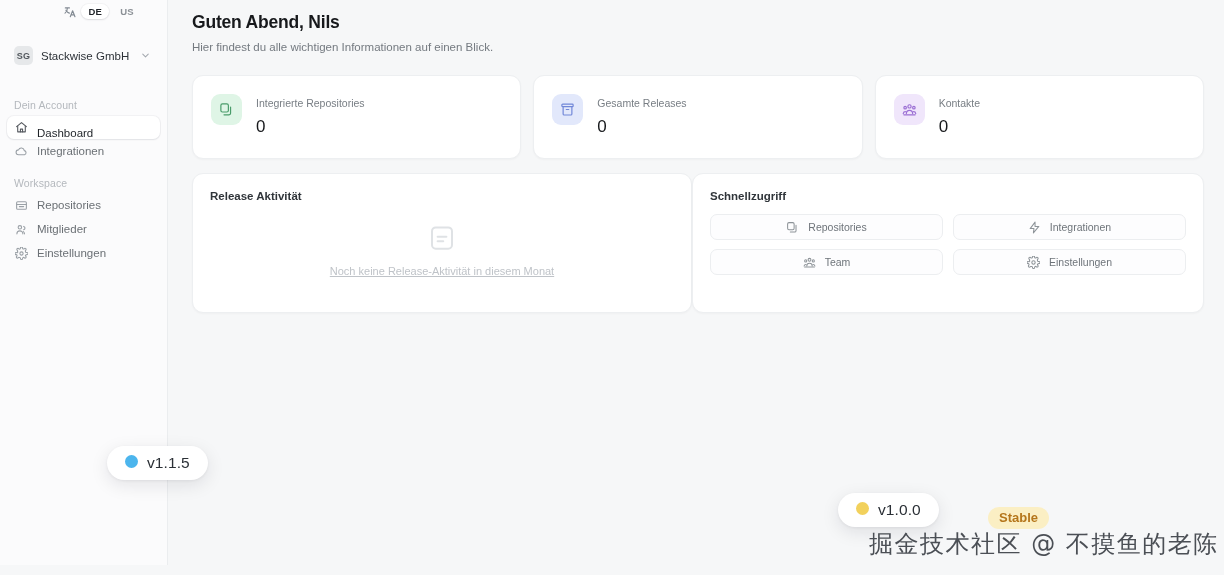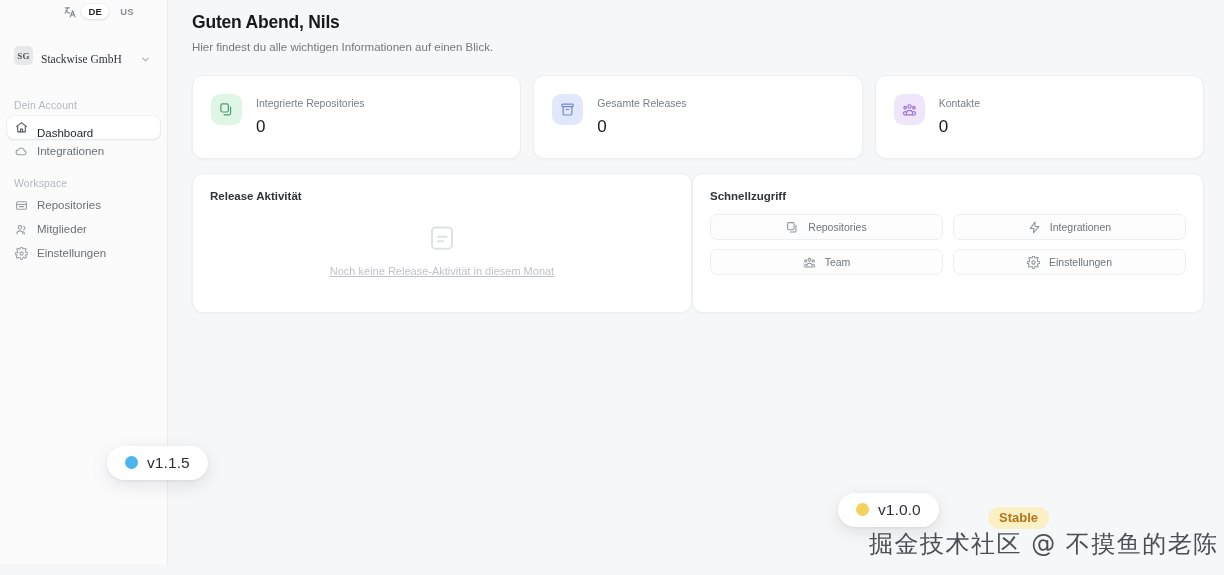--- a/index.html
+++ b/index.html
@@ -69,27 +69,26 @@
     line-height: 1;
   }
   .lang-pill.active {
     background: #ffffff;
     color: #1f2328;
     box-shadow: 0 1px 2px rgba(16,24,40,.10), 0 0 0 1px rgba(16,24,40,.03);
   }
 
   .org-switcher {
     display: flex;
-    align-items: flex-end;
+    align-items: center;
     gap: 8px;
     margin: 8px 10px 0 8px;
     padding: 5px 6px;
     border-radius: 7px;
     cursor: pointer;
-    font-family: Liberation Serif, serif;
   }
   .org-avatar {
     width: 19px;
     height: 19px;
     flex: 0 0 19px;
     border-radius: 5px;
     background: #e6e8ea;
     color: #53585e;
     font-size: 9px;
     font-weight: 700;
@@ -296,21 +295,20 @@
   .quick-label {
     font-size: 10.5px;
     color: #6e747a;
     line-height: 1;
   }
 
   
   .version-pill {
     position: absolute;
     display: flex;
-    align-items: center;
     gap: 9px;
     background: #ffffff;
     border-radius: 22px;
     padding: 9px 18px;
     box-shadow: 0 5px 18px rgba(16,24,40,.10), 0 1px 3px rgba(16,24,40,.06);
   }
   .version-dot {
     width: 13px;
     height: 13px;
     border-radius: 50%;

